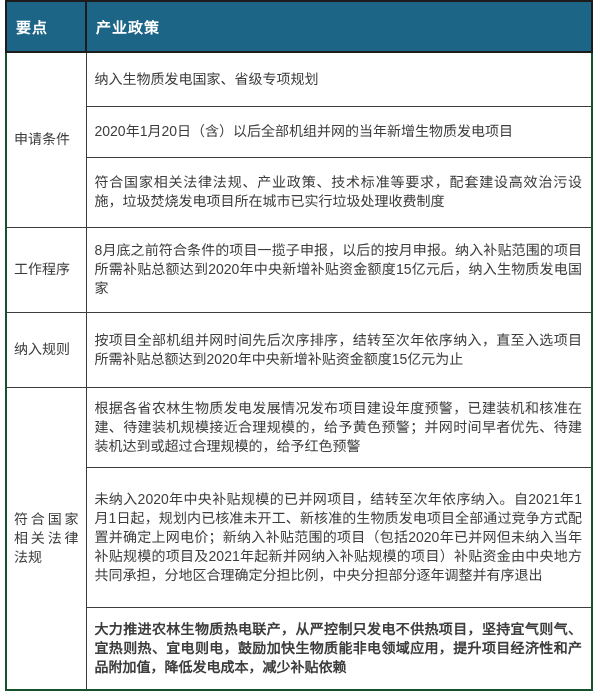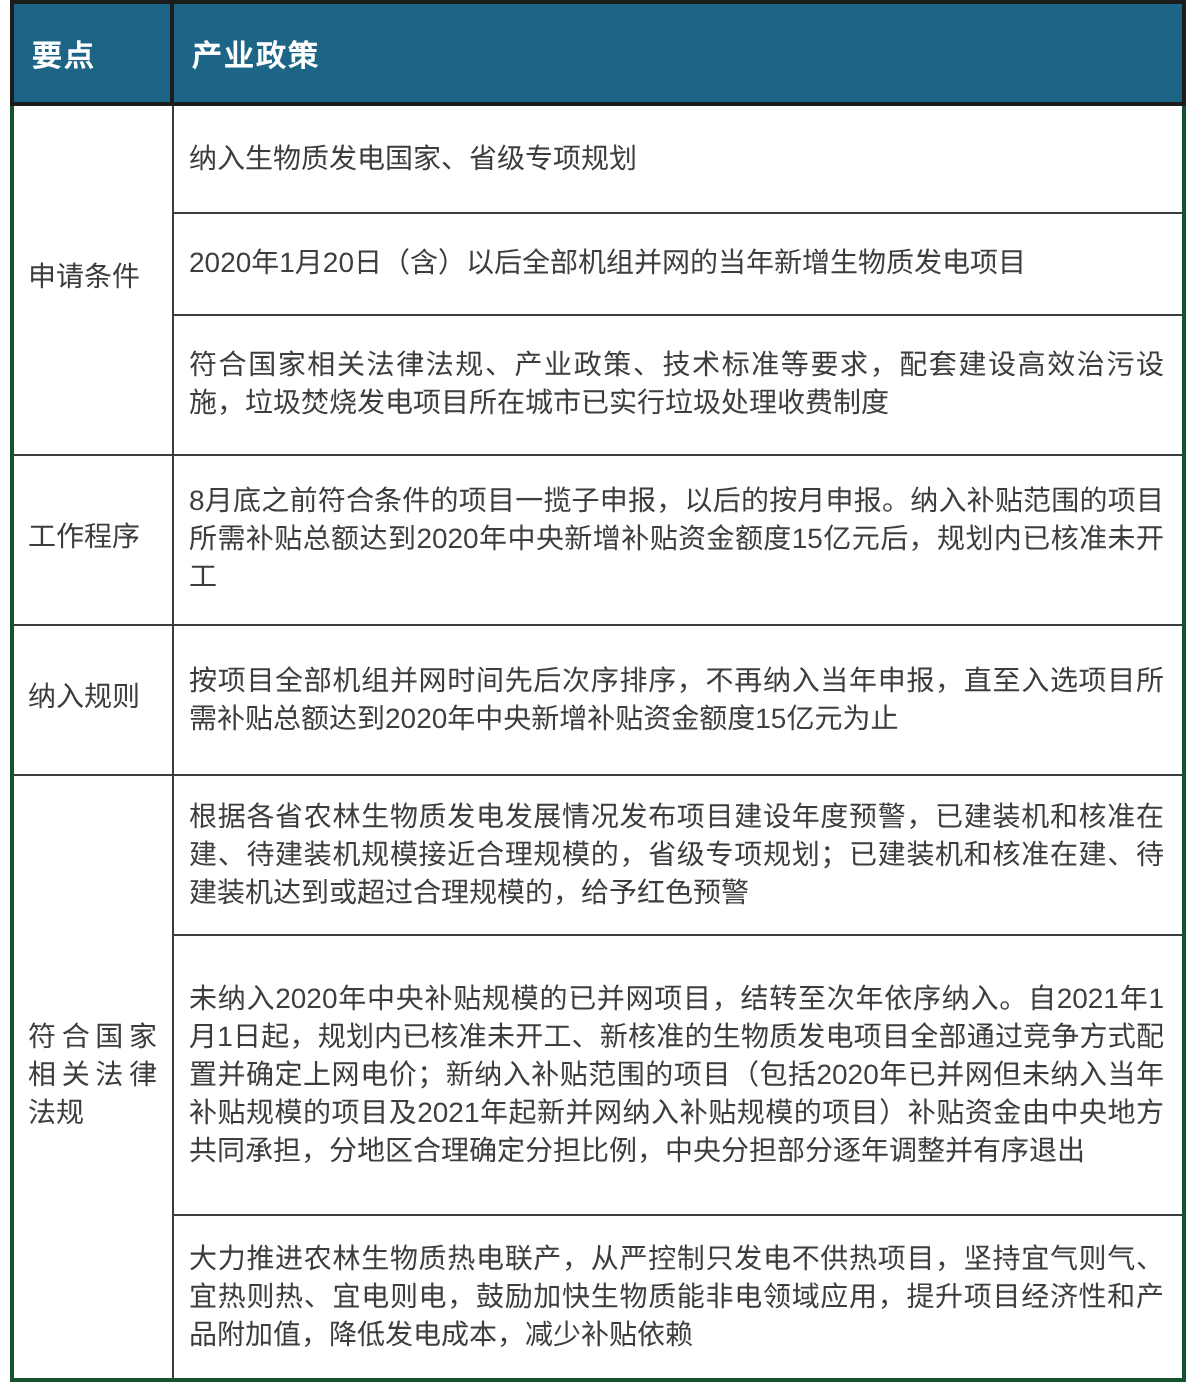--- a/index.html
+++ b/index.html
@@ -56,21 +56,21 @@
     text-justify: inter-ideograph;
   }
   tr.h-head { height: 51px; }
   tr.h-r1a  { height: 54px; }
   tr.h-r1b  { height: 51px; }
   tr.h-r1c  { height: 70px; }
   tr.h-r2   { height: 85px; padding-left: 20px; }
   tr.h-r3   { height: 75px; }
   tr.h-r4a  { height: 80px; }
   tr.h-r4b  { height: 140px; }
-  tr.h-r4c  { height: 83px; }
+  tr.h-r4c  { height: 83px; font-weight: bold; }
 </style>
 </head>
 <body>
 
 <div class="page">
   <table class="policy-table">
     <colgroup>
       <col class="col-key">
       <col class="col-detail">
     </colgroup>
@@ -86,29 +86,29 @@
         <td class="detail">纳入生物质发电国家、省级专项规划</td>
       </tr>
       <tr class="h-r1b">
         <td class="detail">2020年1月20日（含）以后全部机组并网的当年新增生物质发电项目</td>
       </tr>
       <tr class="h-r1c">
         <td class="detail">符合国家相关法律法规、产业政策、技术标准等要求，配套建设高效治污设施，垃圾焚烧发电项目所在城市已实行垃圾处理收费制度</td>
       </tr>
       <tr class="h-r2">
         <td class="label">工作程序</td>
-        <td class="detail">8月底之前符合条件的项目一揽子申报，以后的按月申报。纳入补贴范围的项目所需补贴总额达到2020年中央新增补贴资金额度15亿元后，规划内已核准未开工</td>
+        <td class="detail">8月底之前符合条件的项目一揽子申报，以后的按月申报。纳入补贴范围的项目所需补贴总额达到2020年中央新增补贴资金额度15亿元后，纳入生物质发电国家</td>
       </tr>
       <tr class="h-r3">
         <td class="label">纳入规则</td>
-        <td class="detail">按项目全部机组并网时间先后次序排序，不再纳入当年申报，直至入选项目所需补贴总额达到2020年中央新增补贴资金额度15亿元为止</td>
+        <td class="detail">按项目全部机组并网时间先后次序排序，结转至次年依序纳入，直至入选项目所需补贴总额达到2020年中央新增补贴资金额度15亿元为止</td>
       </tr>
       <tr class="h-r4a">
         <td class="label" rowspan="3">符合国家相关法律法规</td>
-        <td class="detail">根据各省农林生物质发电发展情况发布项目建设年度预警，已建装机和核准在建、待建装机规模接近合理规模的，省级专项规划；已建装机和核准在建、待建装机达到或超过合理规模的，给予红色预警</td>
+        <td class="detail">根据各省农林生物质发电发展情况发布项目建设年度预警，已建装机和核准在建、待建装机规模接近合理规模的，给予黄色预警；并网时间早者优先、待建装机达到或超过合理规模的，给予红色预警</td>
       </tr>
       <tr class="h-r4b">
         <td class="detail">未纳入2020年中央补贴规模的已并网项目，结转至次年依序纳入。自2021年1月1日起，规划内已核准未开工、新核准的生物质发电项目全部通过竞争方式配置并确定上网电价；新纳入补贴范围的项目（包括2020年已并网但未纳入当年补贴规模的项目及2021年起新并网纳入补贴规模的项目）补贴资金由中央地方共同承担，分地区合理确定分担比例，中央分担部分逐年调整并有序退出</td>
       </tr>
       <tr class="h-r4c">
         <td class="detail">大力推进农林生物质热电联产，从严控制只发电不供热项目，坚持宜气则气、宜热则热、宜电则电，鼓励加快生物质能非电领域应用，提升项目经济性和产品附加值，降低发电成本，减少补贴依赖</td>
       </tr>
     </tbody>
   </table>
 </div>

